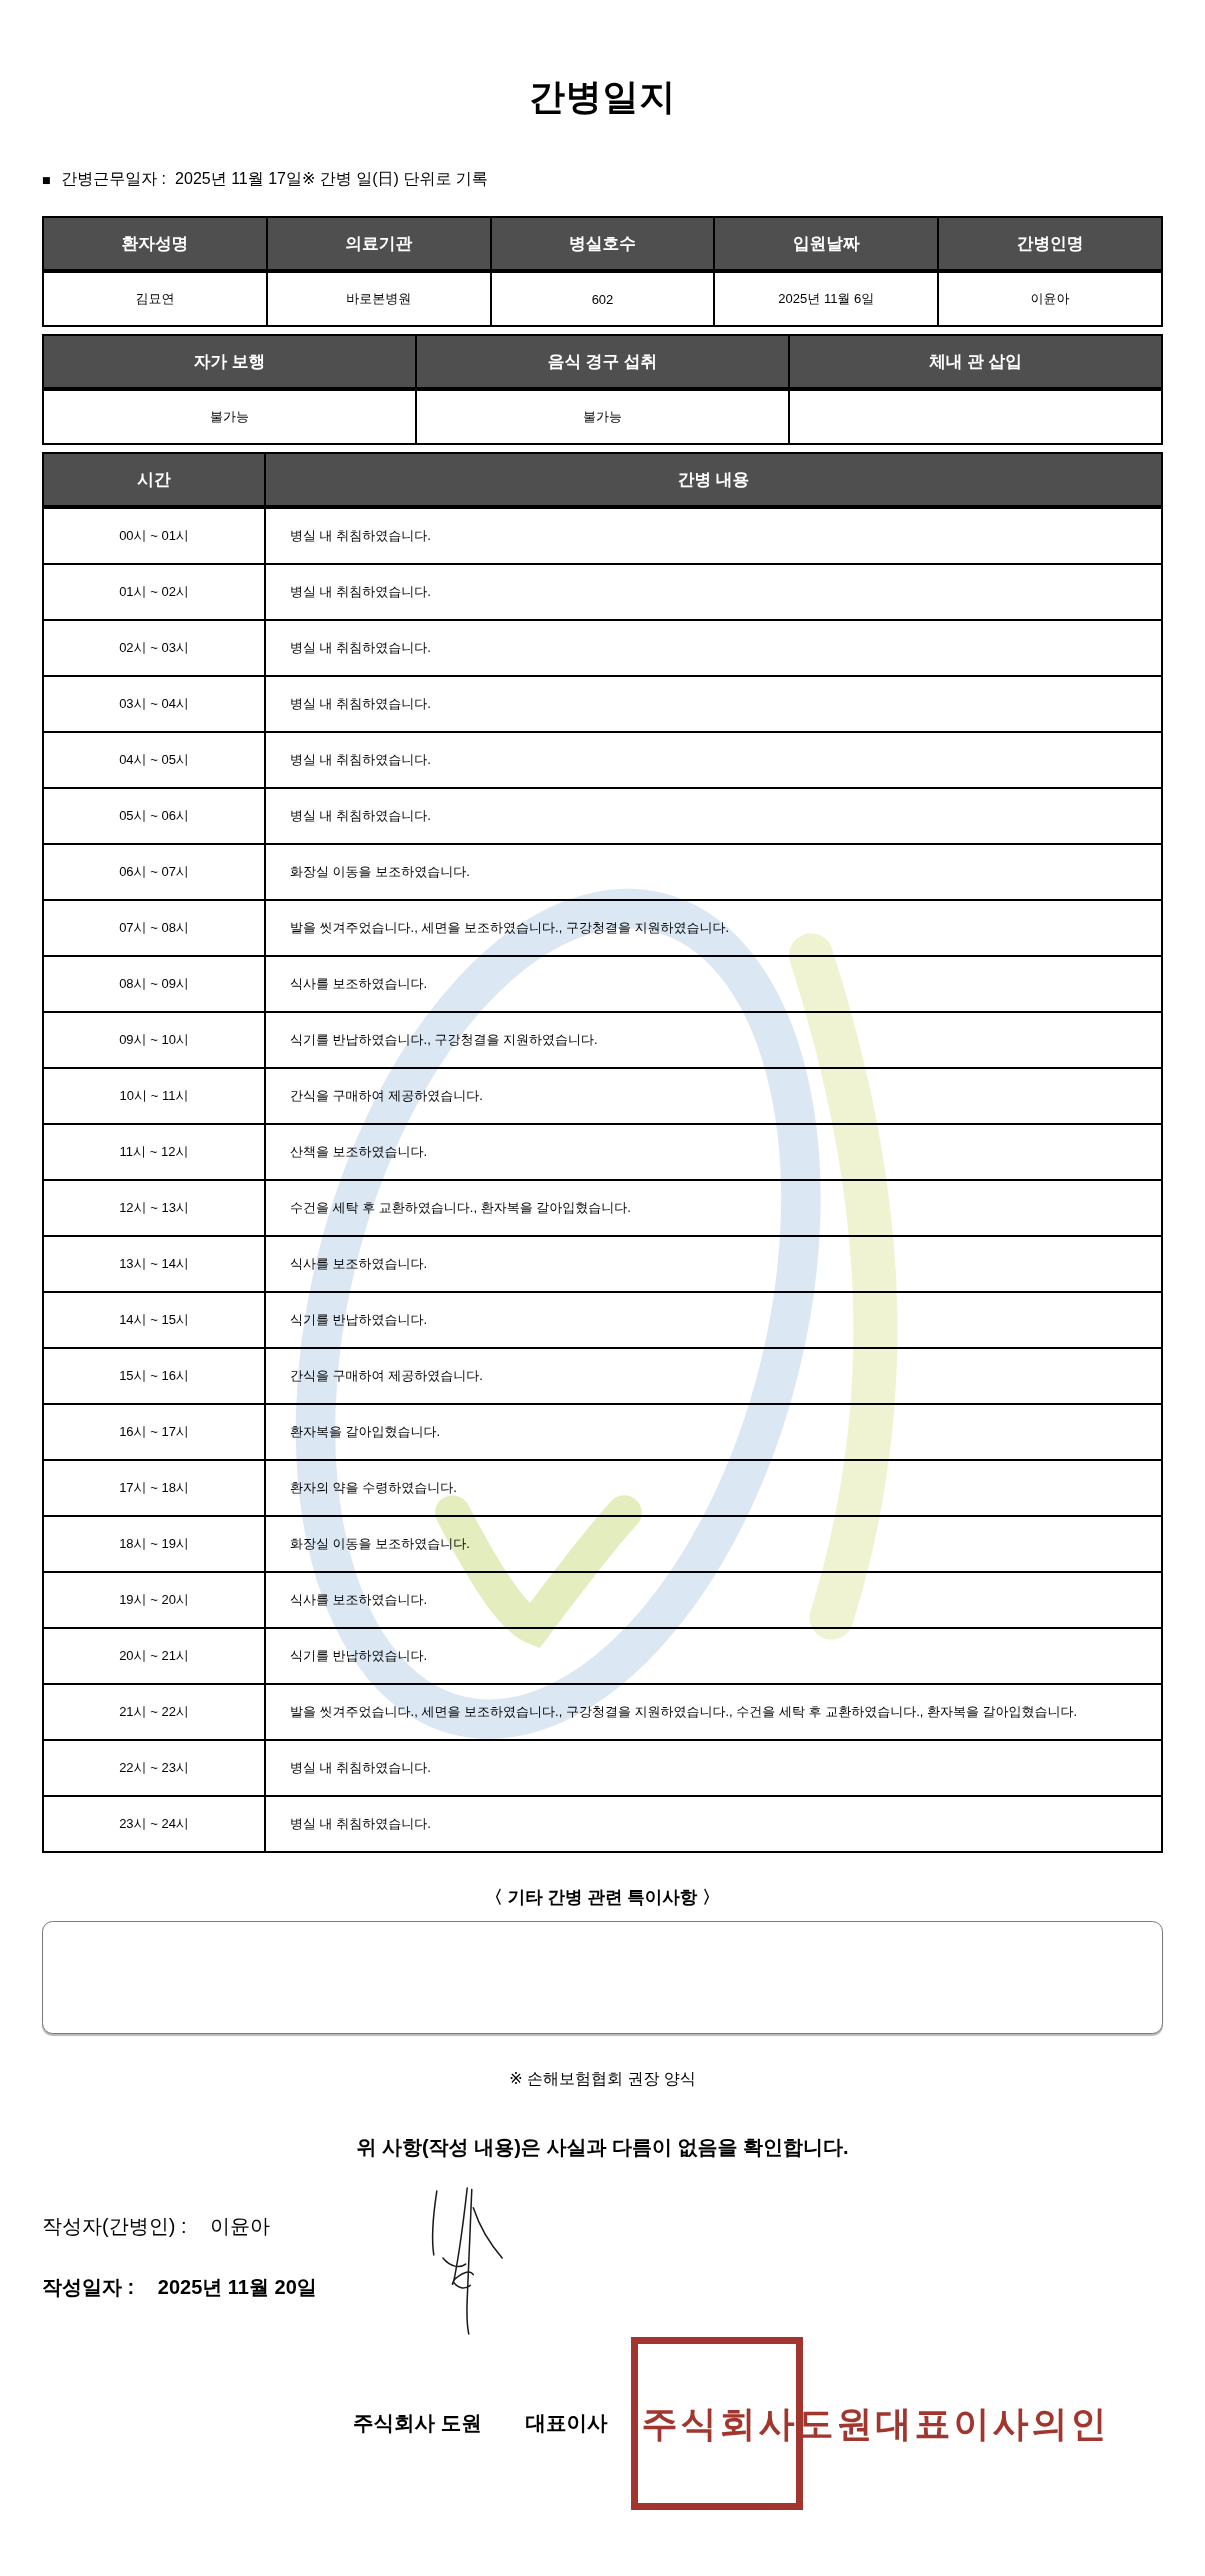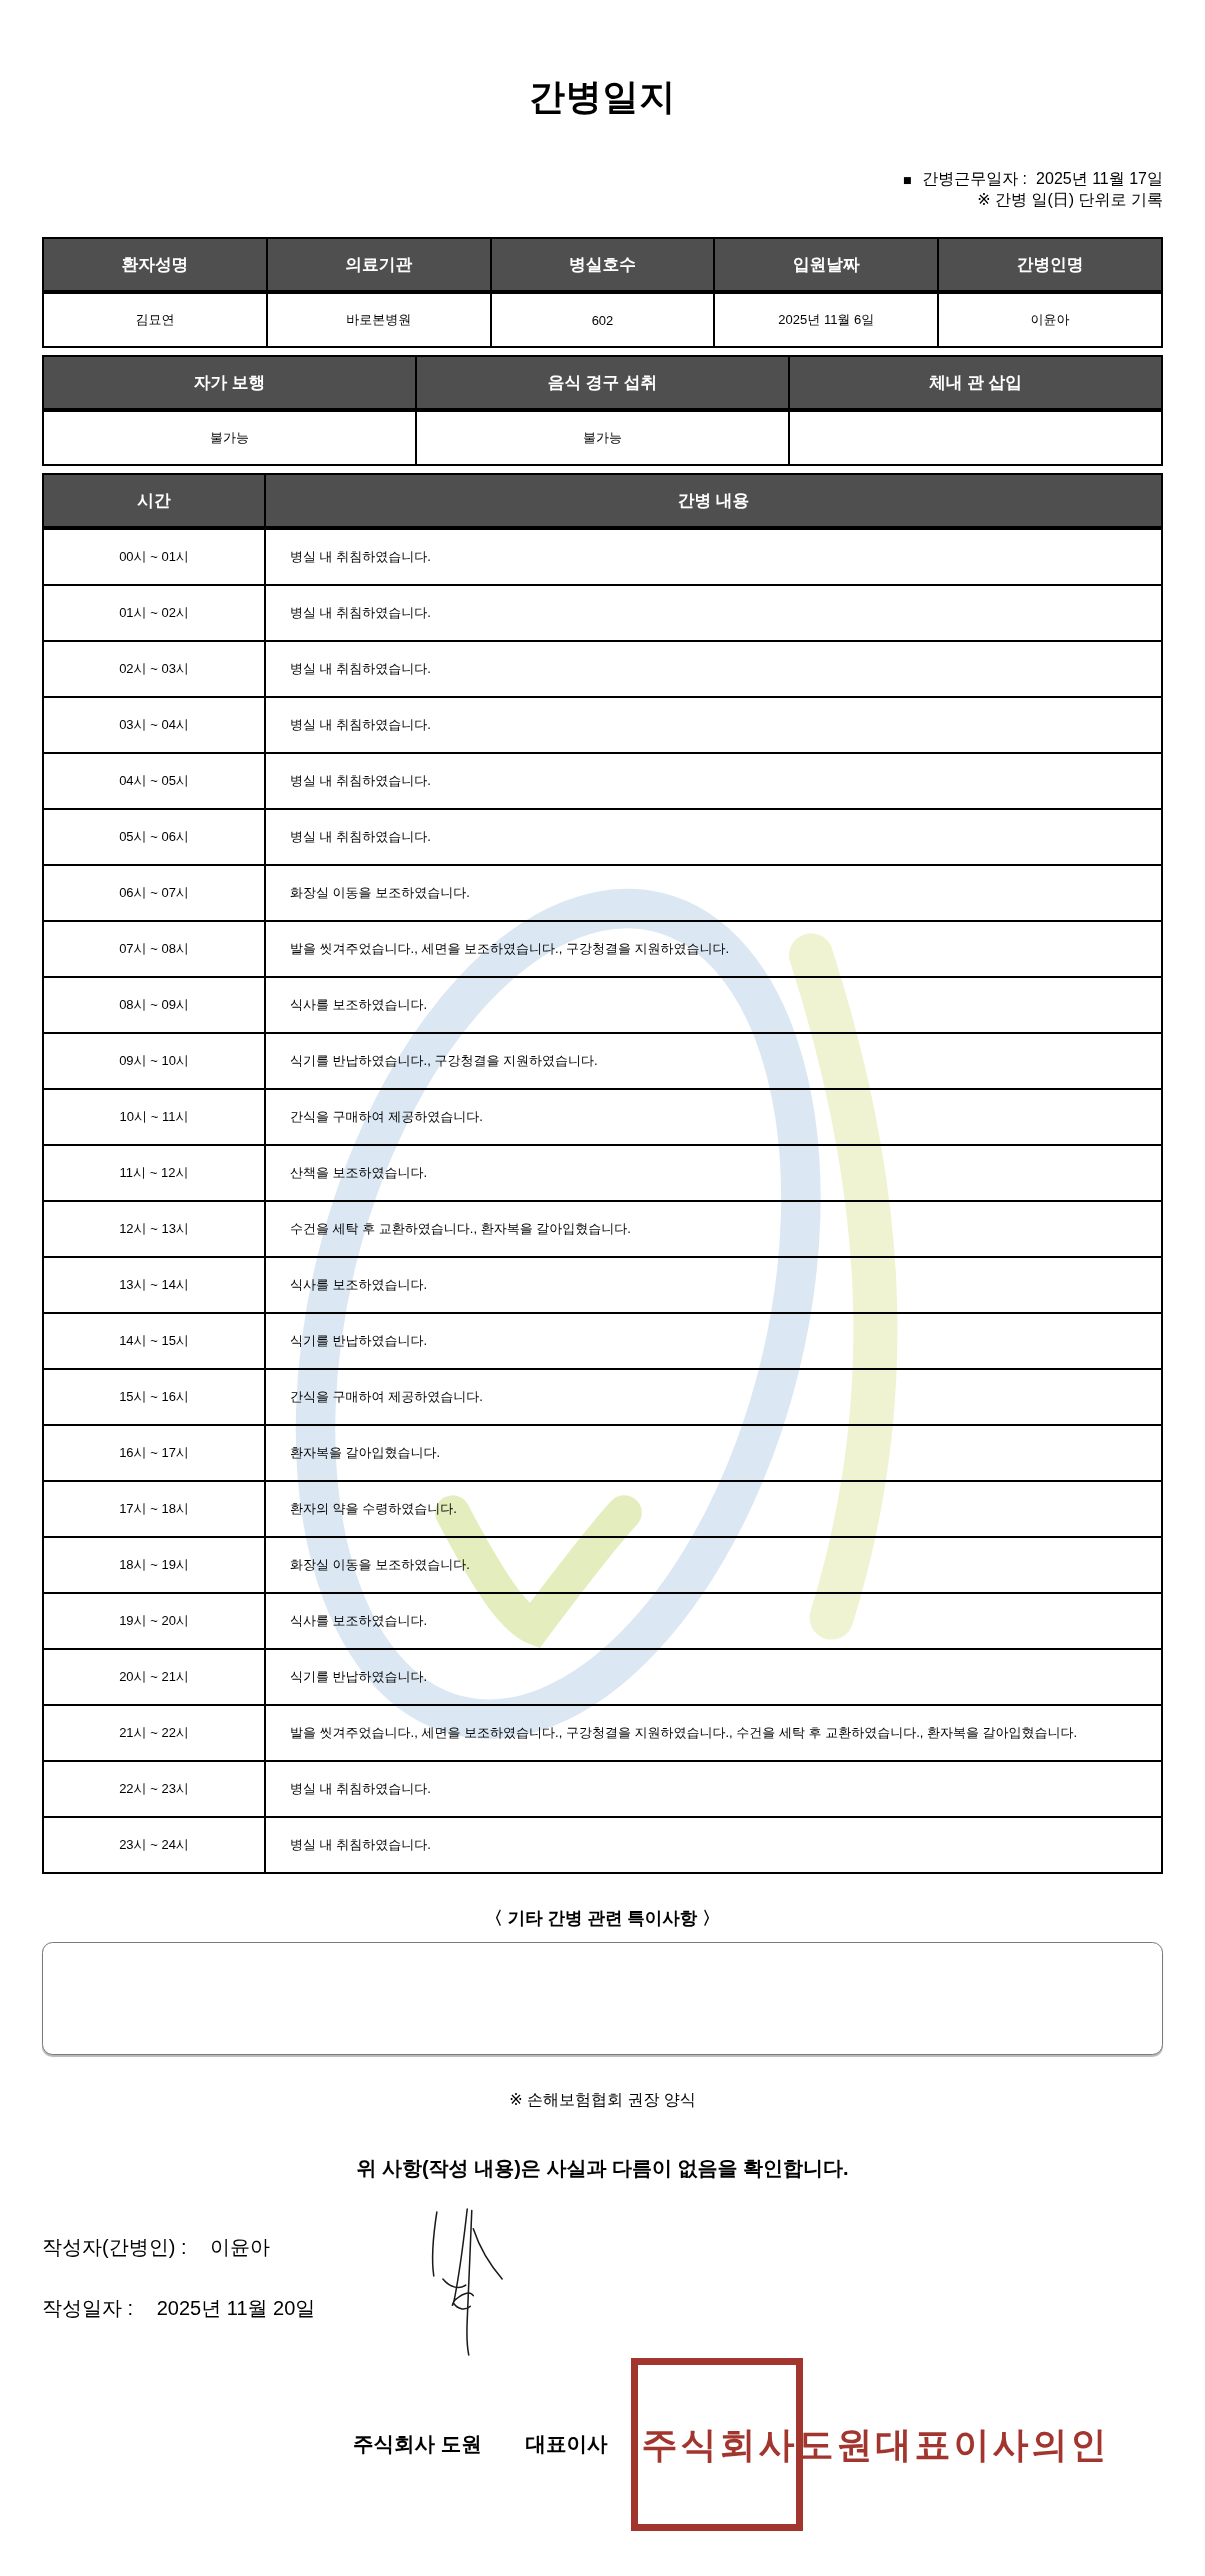--- a/index.html
+++ b/index.html
@@ -19,21 +19,20 @@
     font-size:36px;
     font-weight:bold;
     letter-spacing:0.8px;
   }
   .meta-row{
     margin-top:47px;
     display:flex;
     justify-content:flex-start;
     align-items:flex-end;
     font-size:16px;
-    flex-direction:column;
   }
   .meta-left span{vertical-align:middle;}
   .bullet{font-size:14.4px;margin-right:6px;}
   .meta-left .label{margin-right:4.6px;}
 
   table{width:100%;border-collapse:collapse;table-layout:fixed;background:transparent;}
   th,td{border:2.3px solid #000;overflow:hidden;}
   thead th{
     background:#4f4f4f;
     color:#fff;
@@ -86,20 +85,21 @@
     font-size:20px;
     position:relative;
     height:30px;
     line-height:30px;
   }
   .writer-line .value{margin-left:18px;}
   .signature-svg{position:absolute;left:378px;top:-26px;}
   .date-line{
     margin-top:33px;
     font-size:20px;
+    font-weight:bold;
   }
   .date-line .value{margin-left:18px;}
 
   .company-row{
     margin-top:36px;
     display:flex;
     align-items:center;
   }
   .company-text{
     padding-left:311px;

